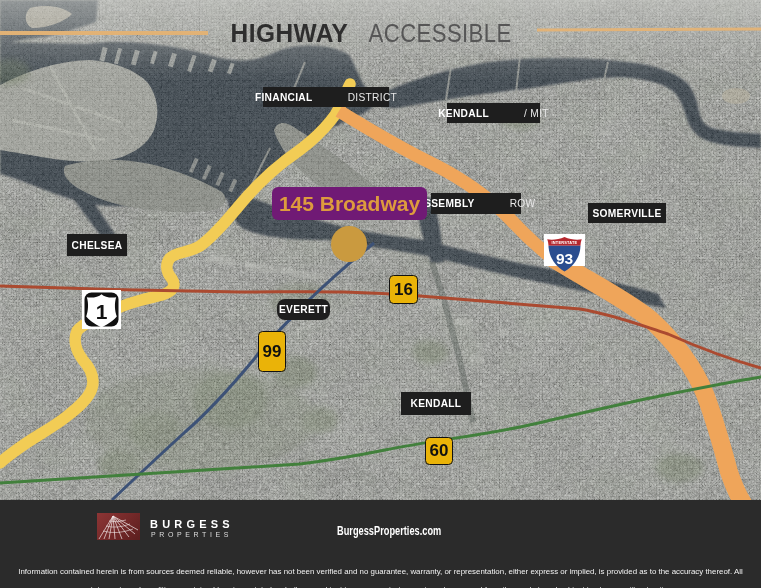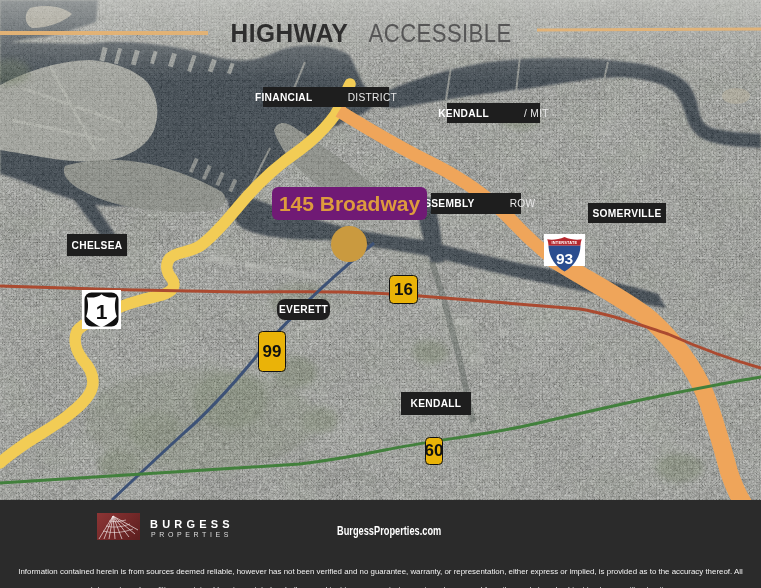--- a/index.html
+++ b/index.html
@@ -181,21 +181,21 @@
 <div class="lbl" style="left:67px;top:234px;width:60px;height:22px;">CHELSEA</div>
 <div class="lbl" style="left:431px;top:193px;width:90px;height:21px;">ASSEMBLY&nbsp;<span class="lt">ROW</span></div>
 <div class="lbl" style="left:588px;top:203px;width:78px;height:20px;">SOMERVILLE</div>
 <div class="lbl" style="left:277px;top:299px;width:53px;height:21px;border-radius:8px;">EVERETT</div>
 <div class="lbl" style="left:401px;top:392px;width:70px;height:23px;">KENDALL</div>
 
 <div style="position:absolute;left:272px;top:187px;width:155px;height:33px;background:#701a75;color:#dd9b3e;font-weight:bold;font-size:21px;display:flex;align-items:center;justify-content:center;border-radius:6px;">145 Broadway</div>
 
 <div class="shield" style="left:389px;top:275px;width:29px;height:29px;font-size:17px;">16</div>
 <div class="shield" style="left:258px;top:331px;width:28px;height:41px;font-size:17px;">99</div>
-<div class="shield" style="left:425px;top:437px;width:18px;height:28px;font-size:17px;">60</div>
+<div class="shield" style="left:425px;top:437px;width:28px;height:28px;font-size:17px;">60</div>
 
 <div style="position:absolute;left:82px;top:290px;width:39px;height:39px;background:#fff;">
 <svg width="39" height="39" viewBox="0 0 39 39">
 <rect x="2.5" y="2.5" width="34" height="34" rx="7" fill="#111"></rect>
 <path d="M19.5,4.2 C16.5,7.2 10,8.1 4.8,7.2 C6.8,13 6.3,20.8 4.2,26.5 C9.8,33 14.8,34.6 19.5,37.4 C24.2,34.6 29.2,33 34.8,26.5 C32.7,20.8 32.2,13 34.2,7.2 C29,8.1 22.5,7.2 19.5,4.2 Z" fill="#fff"></path>
 <text x="19.5" y="28.5" font-family="Liberation Sans" font-size="21" font-weight="bold" fill="#111" text-anchor="middle">1</text>
 </svg>
 </div>
 
 <div style="position:absolute;left:544px;top:234px;width:41px;height:32px;background:#fff;">

